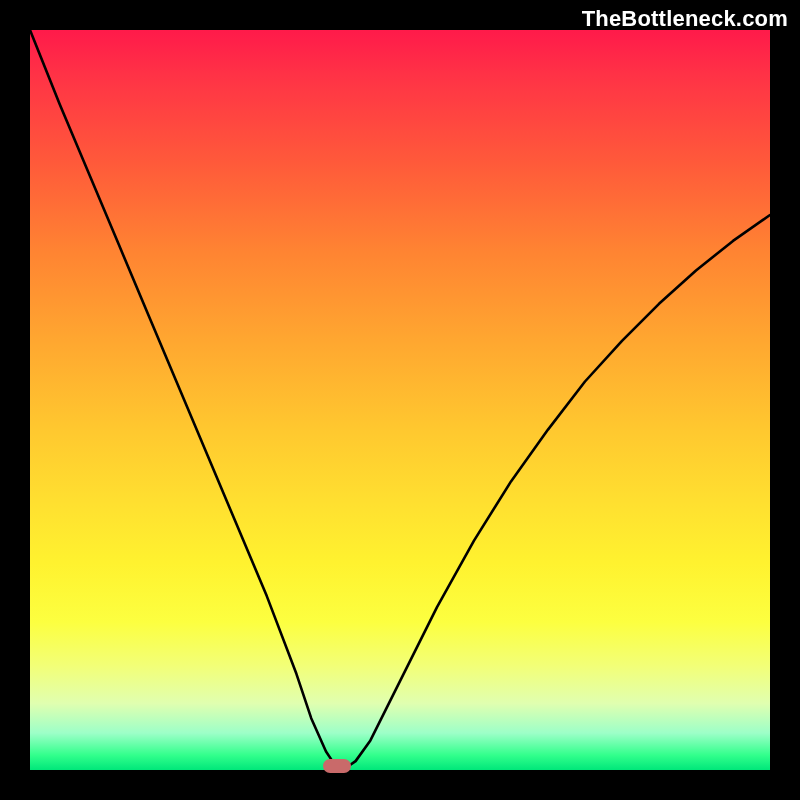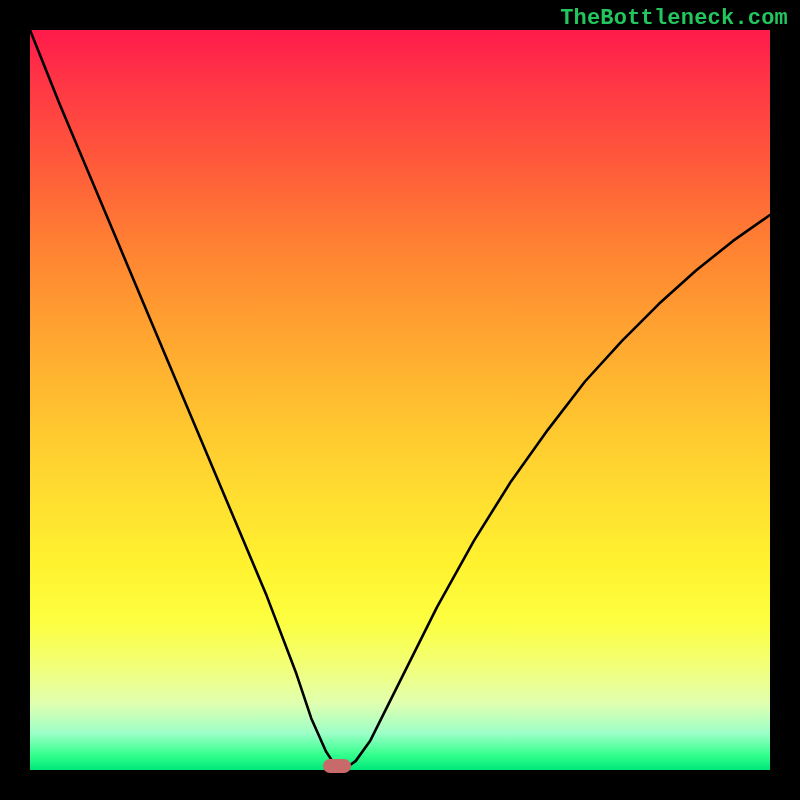--- a/index.html
+++ b/index.html
@@ -36,24 +36,24 @@
   .curve-svg {
     position: absolute;
     inset: 0;
     width: 100%;
     height: 100%;
   }
   .watermark {
     position: absolute;
     top: 6px;
     right: 12px;
-    font-family: Liberation Mono, monospace;
+    font-family: Liberation Sans, sans-serif;
     font-size: 22px;
     font-weight: 600;
-    color: #22c55e;
+    color: #ffffff;
     letter-spacing: 0.2px;
   }
   .bump {
     position: absolute;
     width: 28px;
     height: 14px;
     border-radius: 7px;
     background: #c96a6a;
   }
 </style>

